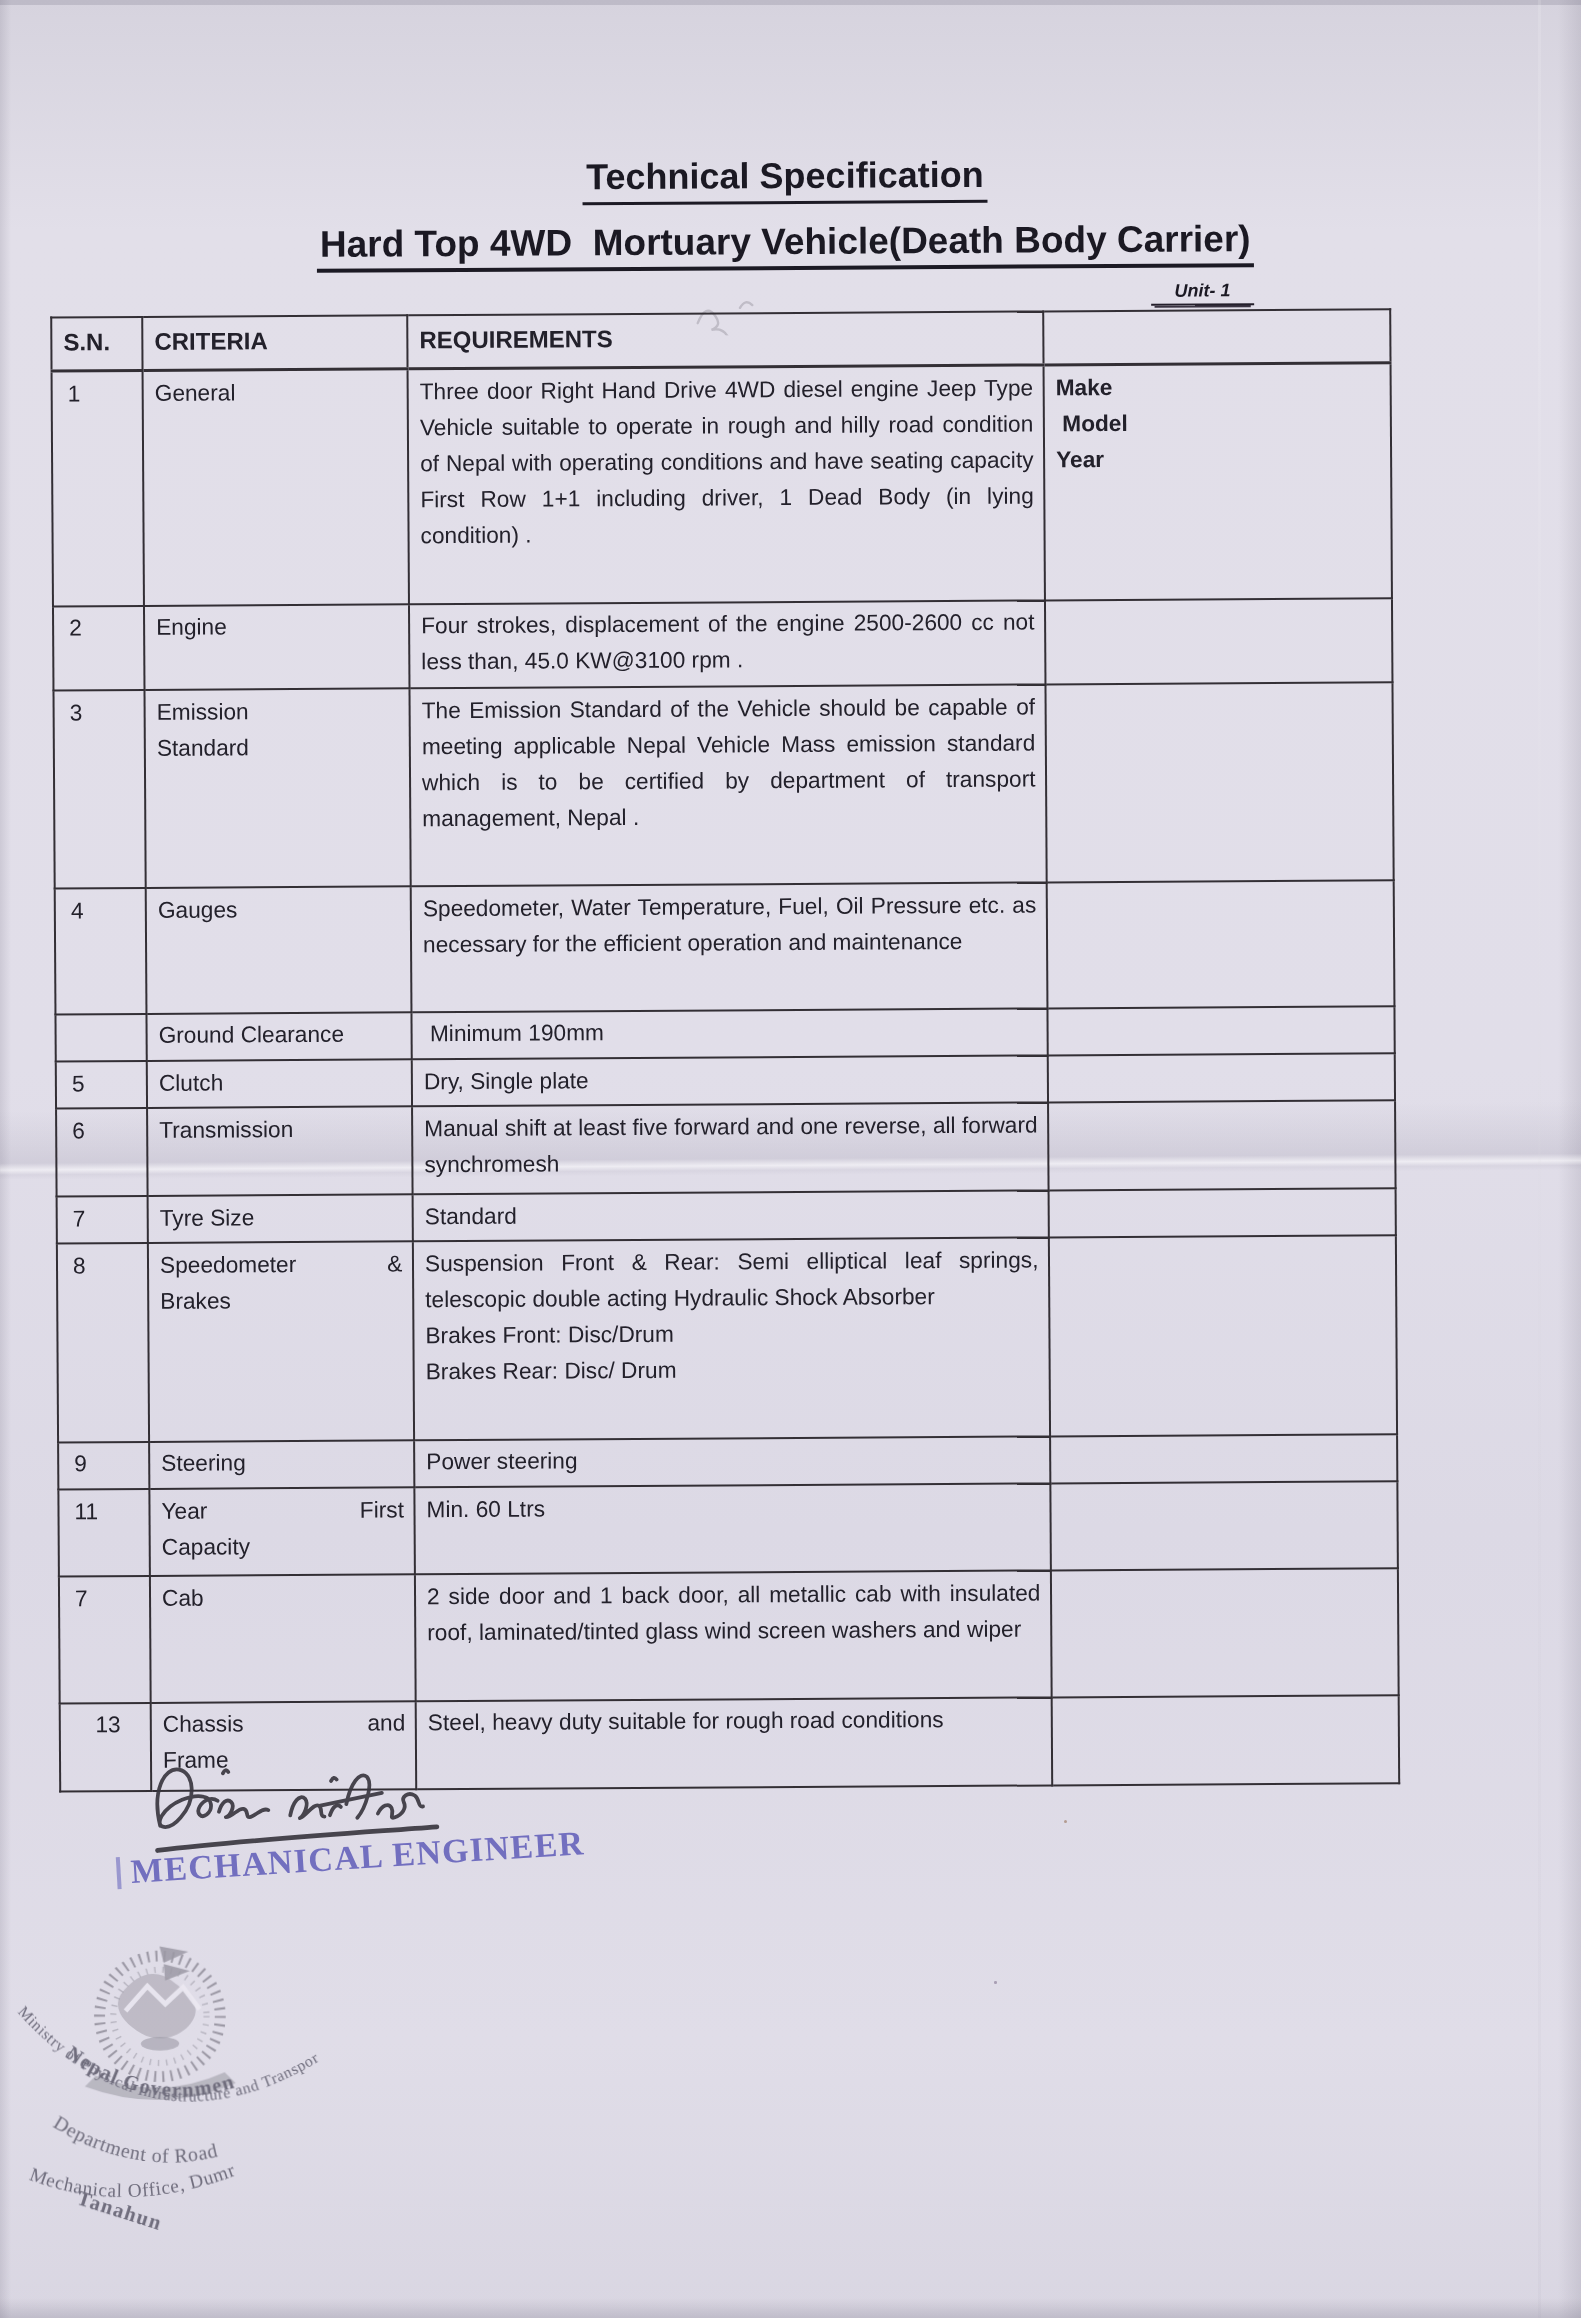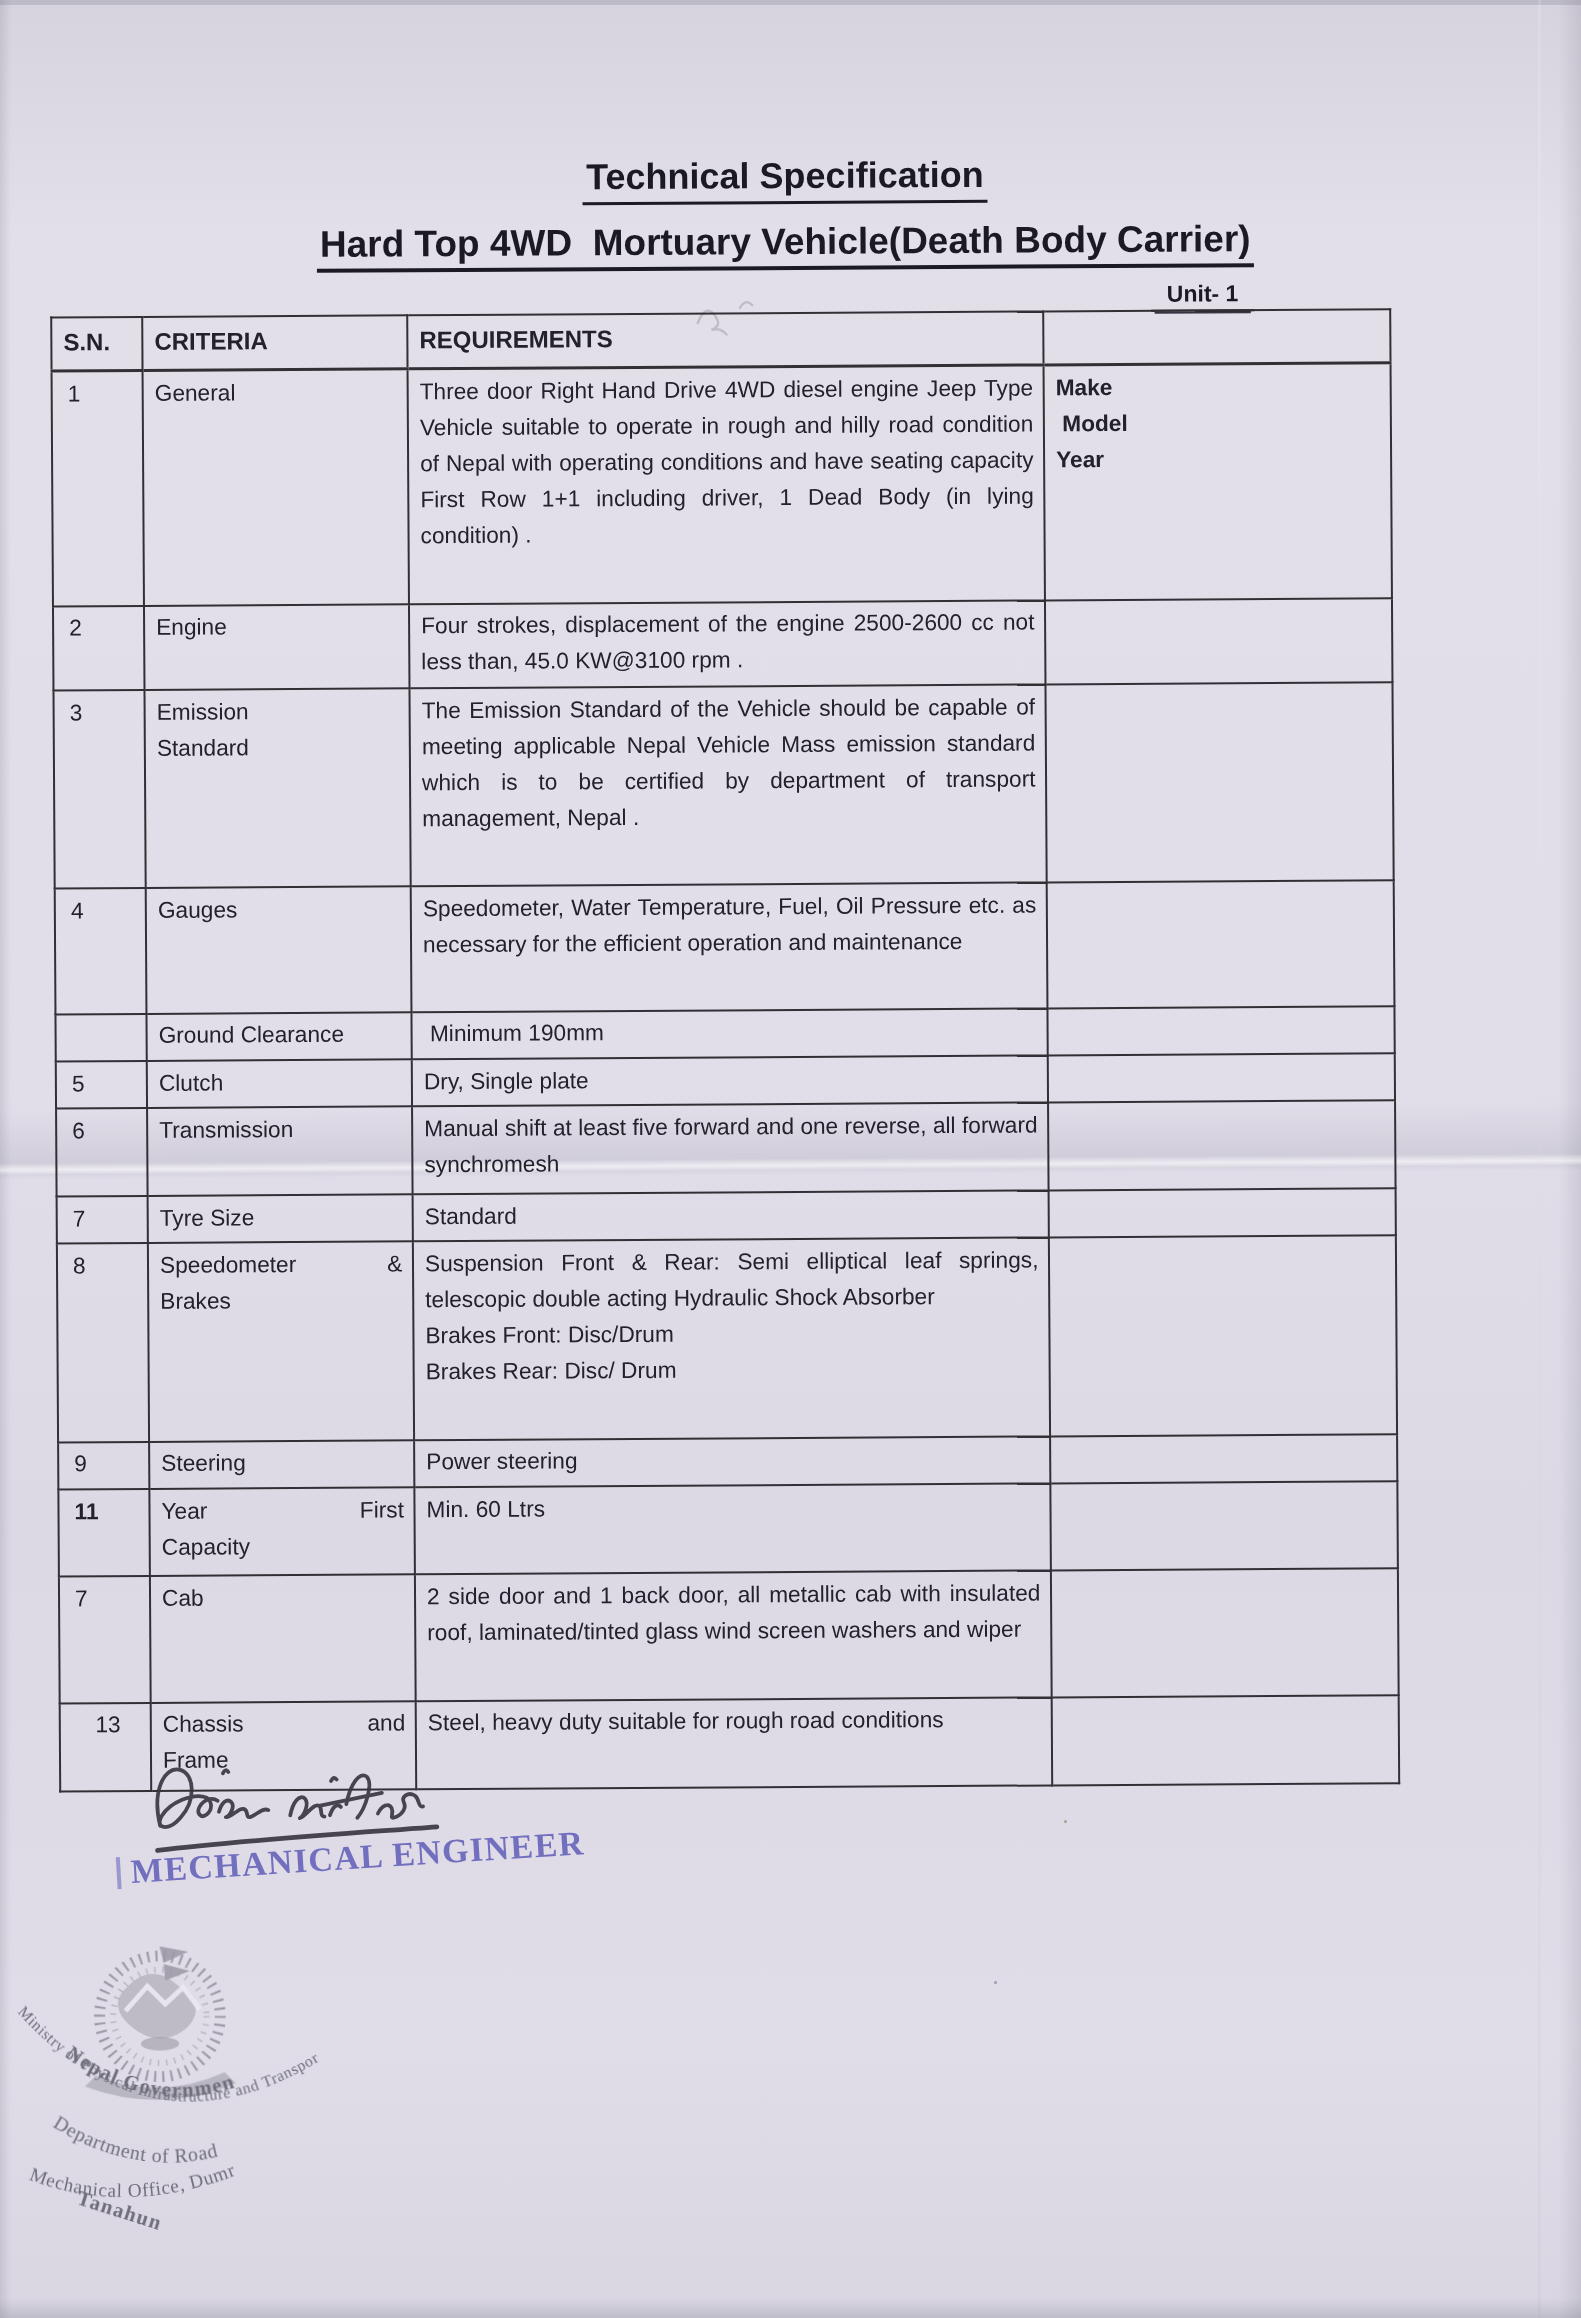--- a/index.html
+++ b/index.html
@@ -20,22 +20,22 @@
 
   .content{position:absolute;left:0;top:0;width:1581px;height:2319px;transform:rotate(-.35deg);transform-origin:789px 1098px;}
 
   .title-wrap{position:absolute;top:155px;left:0;right:0;text-align:center;}
   .doc-title{display:inline-block;font-size:36px;font-weight:bold;letter-spacing:0px;
     border-bottom:3.4px solid #1c1a24;padding:0 4.1px 4.1px 4.1px;color:#1b1923;}
   .subtitle-wrap{position:absolute;top:221px;left:0;right:0;text-align:center;}
   .doc-subtitle{display:inline-block;font-size:37px;font-weight:bold;white-space:pre;
     border-bottom:4.1px solid #1c1a24;padding:0 2.7px 3.4px 2.7px;color:#1b1923;}
   .unit-label{position:absolute;top:283px;left:1156px;width:103px;text-align:center;
-    font-size:23px;font-weight:bold;color:#1b1923;border-bottom:2.1px solid #241f2b;
-    box-shadow:0 5.5px 0 -3.4px #3a3442;padding-bottom:2.1px;}
+    font-size:18px;font-weight:bold;color:#1b1923;border-bottom:2.1px solid #241f2b;
+    box-shadow:0 5.5px 0 -3.4px #3a3442;padding-bottom:2.1px;font-style:italic;}
 
   table.spec{position:absolute;left:55px;top:312px;width:1338px;border-collapse:collapse;
     table-layout:fixed;}
   table.spec col.c1{width:91px;} table.spec col.c2{width:265px;}
   table.spec col.c3{width:636px;} table.spec col.c4{width:347px;}
   table.spec th,table.spec td{border:2.1px solid #332f35;vertical-align:top;
     font-size:22.7px;line-height:36px;padding:2.7px 9.6px 2.7px 11px;color:#23212b;}
   table.spec th{font-weight:bold;height:43px;text-align:left;font-size:24px;
     border-bottom-width:3.4px;padding-top:5.5px;}
   table.spec td.sn{padding-left:15px;}
@@ -218,21 +218,21 @@
             <div class="line">Steering</div>
           </td>
           <td>
             <div class="para">Power steering</div>
           </td>
           <td>
             <div class="xline"></div>
           </td>
         </tr>
         <tr>
-          <td class="sn" style="height: 80px; font-weight: bold;">11</td>
+          <td class="sn" style="height: 80px;">11</td>
           <td>
             <div class="spread">
               <span>Year</span>
               <span>First</span>
             </div>
             <div class="line">Capacity</div>
           </td>
           <td>
             <div class="para">Min. 60 Ltrs</div>
           </td>

